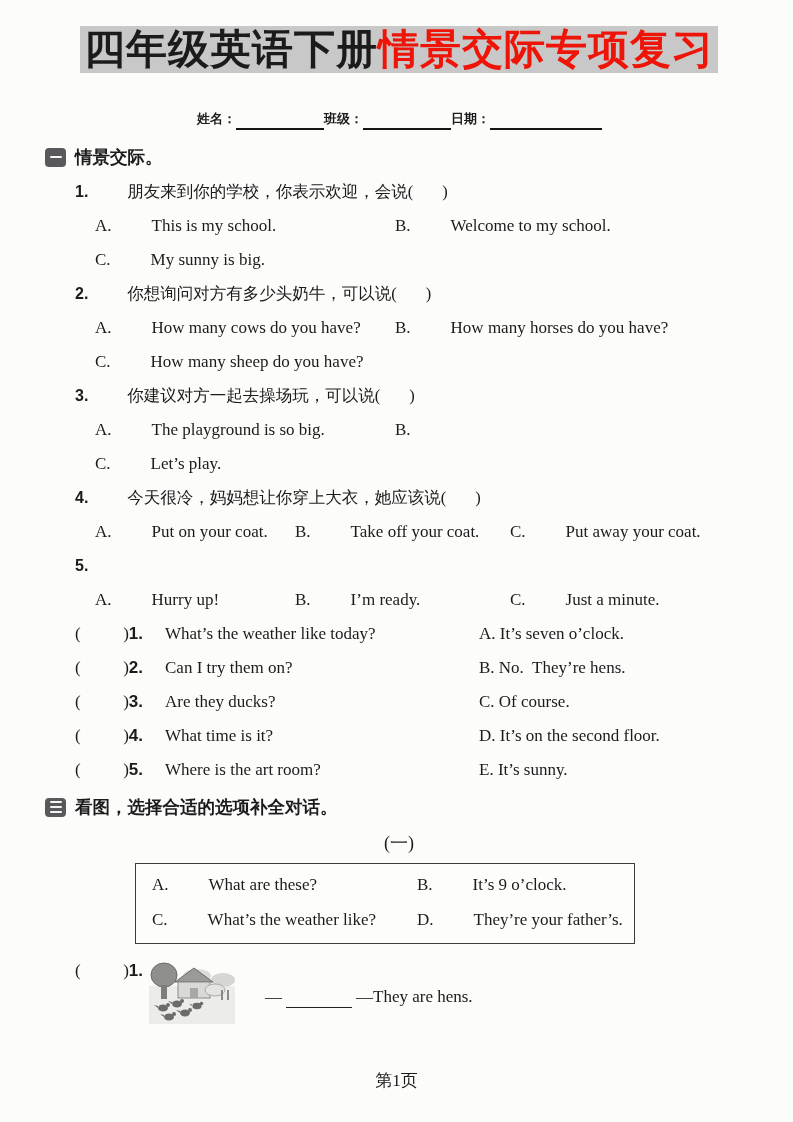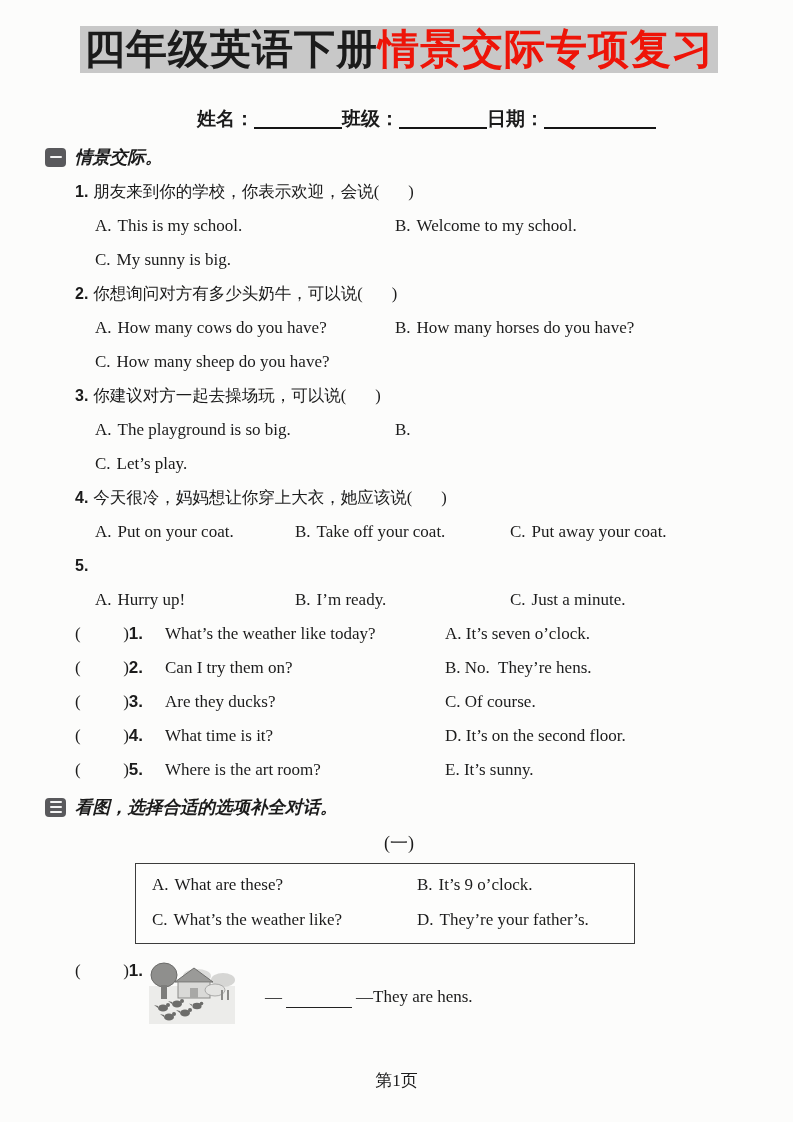--- a/index.html
+++ b/index.html
@@ -12,39 +12,39 @@
   
   .title-wrap{text-align:center;}
   .doc-title{
     display:inline-block;background:#c8c8c8;padding:1px 4px;
     font-size:41px;line-height:45px;font-weight:700;letter-spacing:1px;
     font-family:"Liberation Serif", serif;white-space:nowrap;
   }
   .title-red{color:#ee1408;}
   
   .info-line{
-    margin:34px 0 0 152px;display:flex;align-items:flex-start;
-    font-family:"Liberation Sans", sans-serif;font-weight:700;font-size:19px;line-height:24px;
+    margin:34px 0 0 152px;display:flex;align-items:center;
+    font-family:"Liberation Sans", sans-serif;font-weight:700;font-size:13px;line-height:24px;
   }
   .blank{display:inline-block;border-bottom:2px solid #151515;height:20px;}
   .bw88{width:88px;} .bw110{width:112px;}
   
   .sec-header{
     display:flex;align-items:center;gap:9px;margin:14px 0 0 0;
-    font-family:"Liberation Sans", sans-serif;font-weight:700;font-size:17.5px;line-height:24px;font-style:italic;
+    font-family:"Liberation Sans", sans-serif;font-weight:700;font-size:17.5px;line-height:24px;
   }
   .badge{
     width:21px;height:19px;border-radius:4px;background:#59595c;flex:none;
     display:inline-flex;flex-direction:column;align-items:center;justify-content:center;gap:2.5px;
   }
   .badge .bar{display:block;width:12px;height:2.2px;background:#f4f4f4;border-radius:1px;}
   
   .stem{display:flex;gap:5px;margin:12px 0 0 30px;font-size:16.5px;line-height:22px;}
   .qnum{font-weight:700;font-family:"Liberation Sans", sans-serif;font-size:16px;}
-  .pre{white-space:pre-wrap;}
+  .pre{white-space:pre-wrap;margin-left:34px;}
   .opt-row{display:flex;margin:12px 0 0 50px;font-size:17px;line-height:22px;}
   .opt{display:flex;gap:6px;}
   .c300{width:300px;} .c200{width:200px;} .c215{width:215px;}
   .olabel{white-space:nowrap;}
   
   .pair-row{display:flex;margin:12px 0 0 30px;font-size:17px;line-height:22px;}
   .pair-left{width:370px;display:flex;}
   .paren{white-space:pre;}
   .pair-num{font-weight:700;font-family:"Liberation Sans", sans-serif;}
   .pair-q{margin-left:22px;white-space:pre-wrap;}

